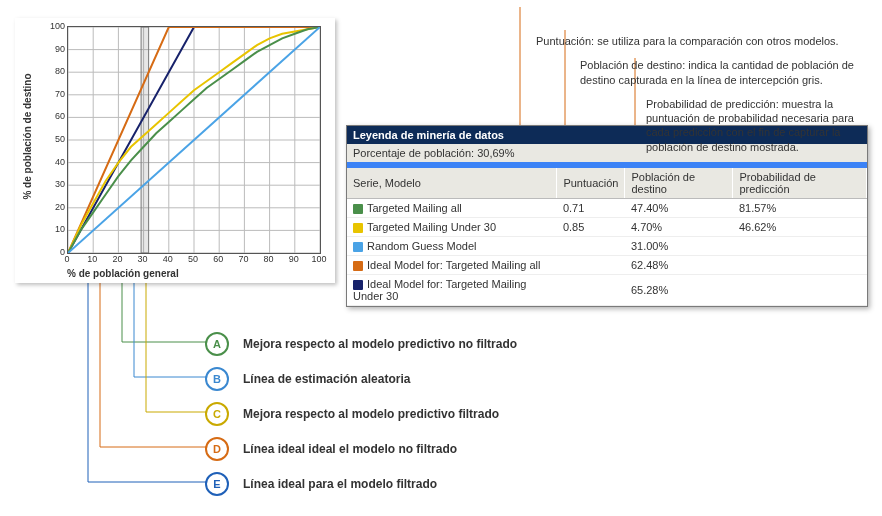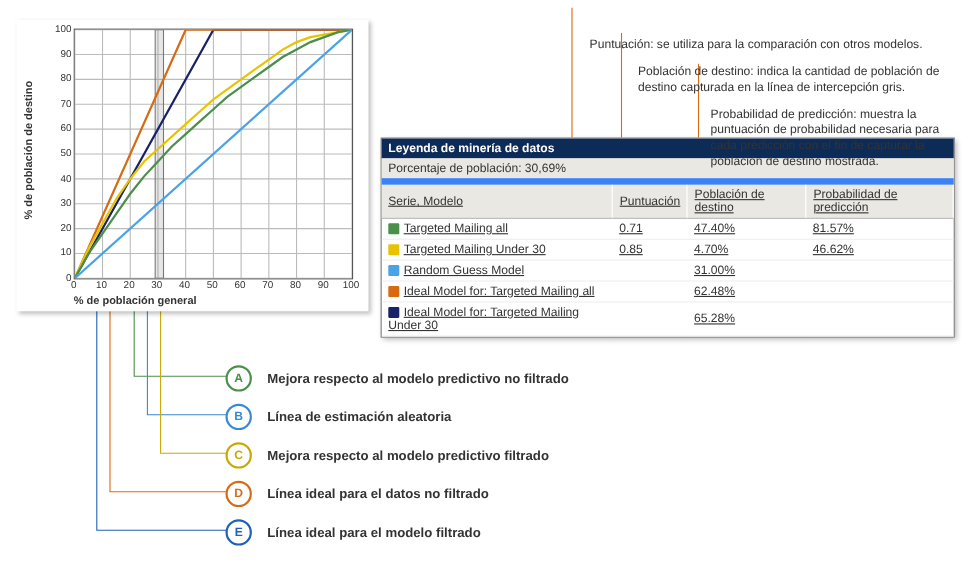--- a/index.html
+++ b/index.html
@@ -17,21 +17,21 @@
   .x-ticks span { position:absolute; font-size:9px; transform:translateX(-50%); }
   .y-ticks { position:absolute; left:28px; top:8px; width:22px; height:226px; }
   .y-ticks span { position:absolute; font-size:9px; right:0; transform:translateY(-50%); }
 
   .intercept { stroke:#777; stroke-width:1; fill:rgba(120,120,120,.18); }
 
   
   .legend-box { position:absolute; left:346px; top:125px; width:520px; background:#fff; border:1px solid #7a7a7a; box-shadow:2px 2px 5px rgba(0,0,0,.3); }
   .legend-title { background:#0d2b57; color:#fff; font-size:11px; font-weight:bold; padding:3px 6px; }
   .legend-sub { background:#e9e8e2; padding:3px 6px; font-size:11px; border-bottom:6px solid #3b82f6; }
-  .legend-table { width:100%; border-collapse:collapse; font-size:11px;text-decoration:underline; }
+  .legend-table { width:100%; border-collapse:collapse; font-size:11px; }
   .legend-table th { background:#e9e8e2; text-align:left; padding:3px 6px; border-bottom:1px solid #bbb; font-weight:normal; border-right:1px solid #fff; }
   .legend-table td { padding:3px 6px; border-bottom:1px solid #eee; }
   .swatch { display:inline-block; width:10px; height:10px; margin-right:4px; vertical-align:middle; border-radius:1px; }
 
   
   .top-callouts { position:absolute; left:500px; top:2px; width:380px; font-size:11px; line-height:1.3;margin-top:32px; }
   .top-callout { margin-bottom:10px; padding-left:36px; }
 
   
   .letters { position:absolute; left:205px; top:330px; }
@@ -197,21 +197,21 @@
       <div class="letter-row">
         <div class="letter-circle" style="border-color: rgb(58, 136, 208); color: rgb(58, 136, 208);">B</div>
         <div class="letter-label">Línea de estimación aleatoria</div>
       </div>
       <div class="letter-row">
         <div class="letter-circle" style="border-color: rgb(201, 169, 0); color: rgb(201, 169, 0);">C</div>
         <div class="letter-label">Mejora respecto al modelo predictivo filtrado</div>
       </div>
       <div class="letter-row">
         <div class="letter-circle" style="border-color: rgb(214, 107, 20); color: rgb(214, 107, 20);">D</div>
-        <div class="letter-label">Línea ideal para el datos no filtrado</div>
+        <div class="letter-label">Línea ideal ideal el modelo no filtrado</div>
       </div>
       <div class="letter-row">
         <div class="letter-circle" style="border-color: rgb(31, 96, 184); color: rgb(31, 96, 184);">E</div>
         <div class="letter-label">Línea ideal para el modelo filtrado</div>
       </div>
     </div>
 
 </div>
 
 </body></html>

